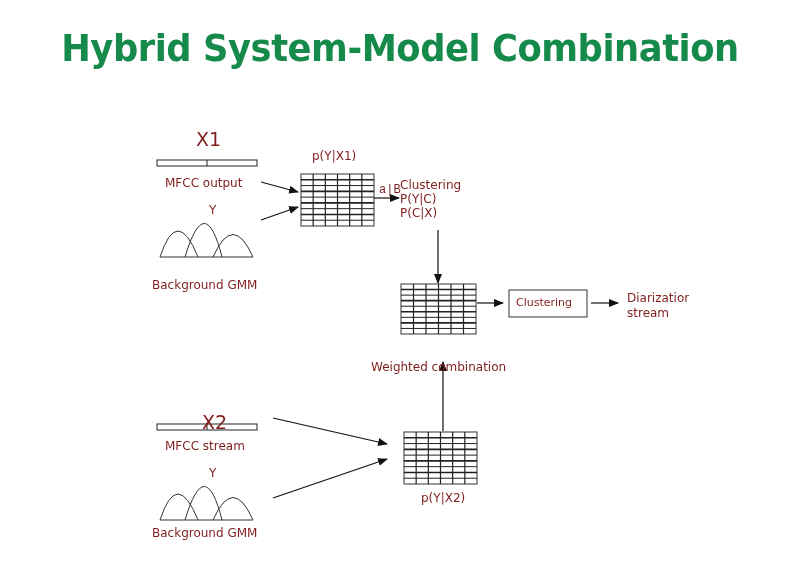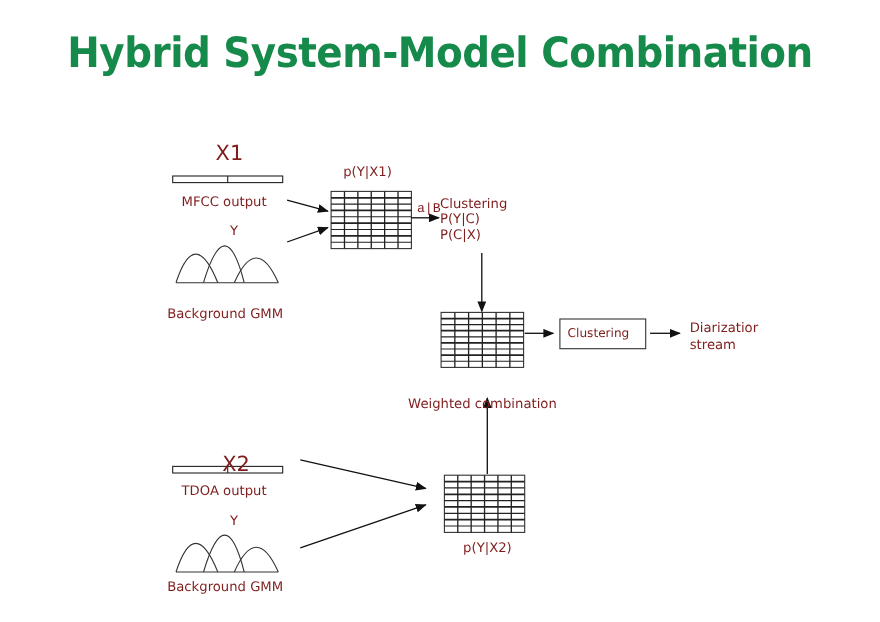--- a/index.html
+++ b/index.html
@@ -133,16 +133,16 @@
 </div>
 
 <div class="lbl" style="left:371px; top:360px;">Weighted combination</div>
 <div class="lbl" style="left:516px; top:296px; font-size:11px;">Clustering</div>
 <div class="lbl" style="left:627px; top:291px; line-height:15px;">
   <div>Diarizatior</div>
   <div>stream</div>
 </div>
 
 <div class="lbl big" style="left:202px; top:392px;margin-top:19px;">X2</div>
-<div class="lbl" style="left:165px; top:439px;">TDOA output</div>
+<div class="lbl" style="left:165px; top:439px;">MFCC stream</div>
 <div class="lbl" style="left:209px; top:466px;">Y</div>
 <div class="lbl" style="left:152px; top:526px;">Background GMM</div>
 <div class="lbl" style="left:421px; top:491px;">p(Y|X2)</div>
 
 </body></html>

